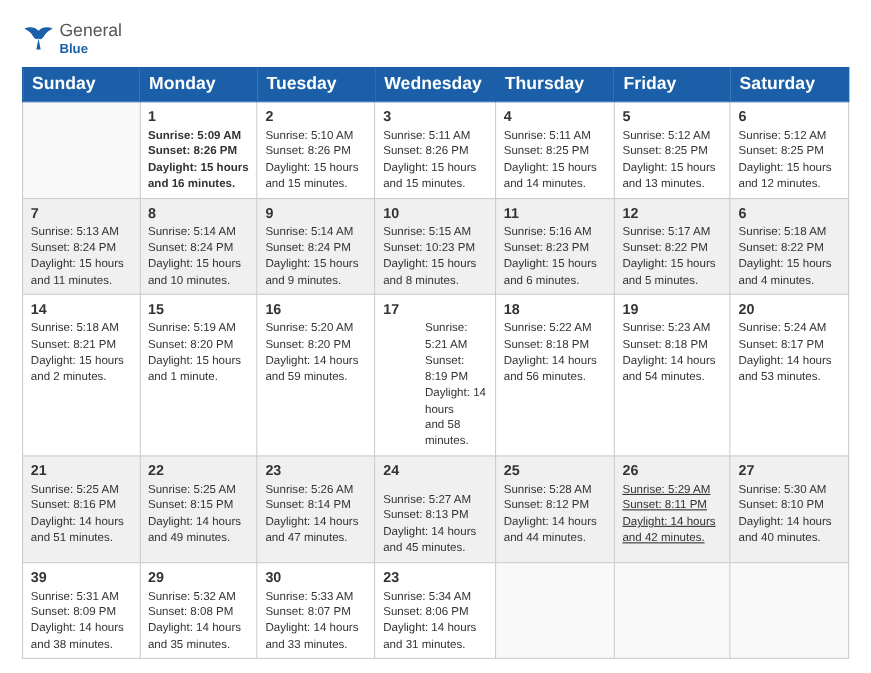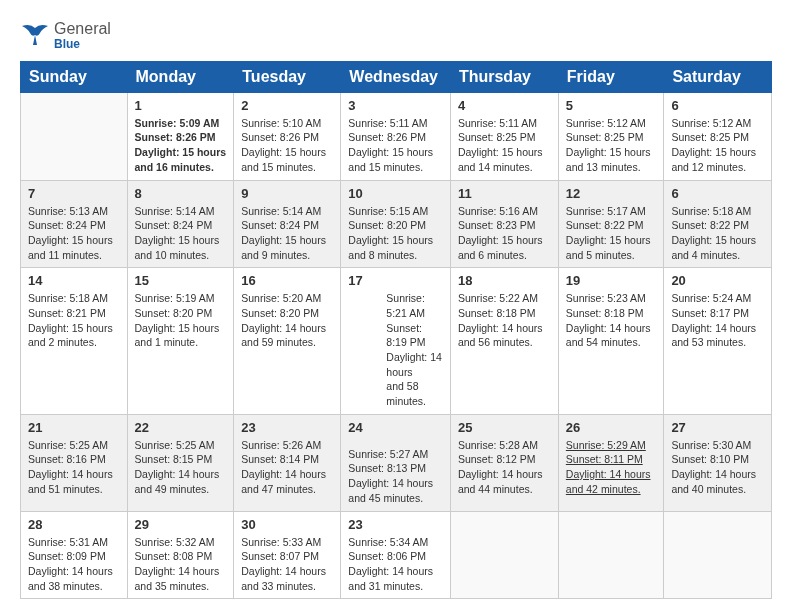--- a/index.html
+++ b/index.html
@@ -178,21 +178,21 @@
         <td>
           <div class="day-number">9</div>
           <div class="day-info" style="white-space: pre-line;">Sunrise: 5:14 AM
 Sunset: 8:24 PM
 Daylight: 15 hours
 and 9 minutes.</div>
         </td>
         <td>
           <div class="day-number">10</div>
           <div class="day-info" style="white-space: pre-line;">Sunrise: 5:15 AM
-Sunset: 8:20 PM
+Sunset: 10:23 PM
 Daylight: 15 hours
 and 8 minutes.</div>
         </td>
         <td>
           <div class="day-number">11</div>
           <div class="day-info" style="white-space: pre-line;">Sunrise: 5:16 AM
 Sunset: 8:23 PM
 Daylight: 15 hours
 and 6 minutes.</div>
         </td>
@@ -308,21 +308,21 @@
         <td>
           <div class="day-number">27</div>
           <div class="day-info" style="white-space: pre-line;">Sunrise: 5:30 AM
 Sunset: 8:10 PM
 Daylight: 14 hours
 and 40 minutes.</div>
         </td>
       </tr>
       <tr class="row-white">
         <td>
-          <div class="day-number">28</div>
+          <div class="day-number">39</div>
           <div class="day-info" style="white-space: pre-line;">Sunrise: 5:31 AM
 Sunset: 8:09 PM
 Daylight: 14 hours
 and 38 minutes.</div>
         </td>
         <td>
           <div class="day-number">29</div>
           <div class="day-info" style="white-space: pre-line;">Sunrise: 5:32 AM
 Sunset: 8:08 PM
 Daylight: 14 hours

